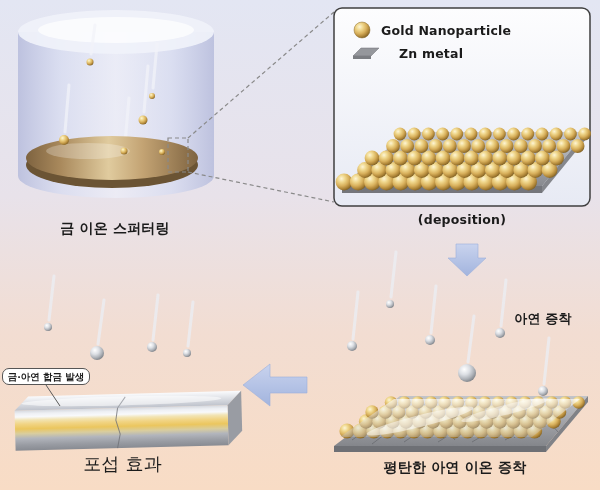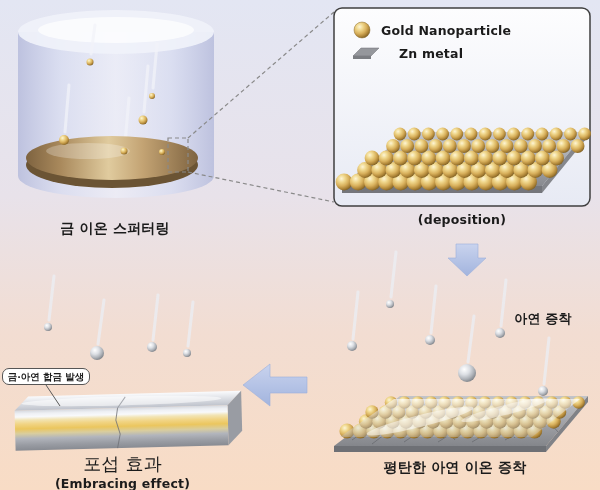--- a/index.html
+++ b/index.html
@@ -343,15 +343,14 @@
   </div>
 
   <div class="lbl" style="left:498px;top:311px;width:90px;font-size:13px;font-weight:700">아연 증착</div>
 
   <div class="lbl" style="left:335px;top:459px;width:240px;font-size:14px;font-weight:600">평탄한 아연 이온 증착</div>
 
   <div class="callout" style="left:2px;top:368px;width:88px;height:17px">금·아연 합금 발생</div>
 
   <div class="lbl" style="left:35px;top:453px;width:175px">
     <div style="font-size:18px;font-weight:400">포섭 효과</div>
-    <div style="font-size:12.5px;font-weight:700">(Embracing effect)</div>
   </div>
 </div>
 
 </body></html>

